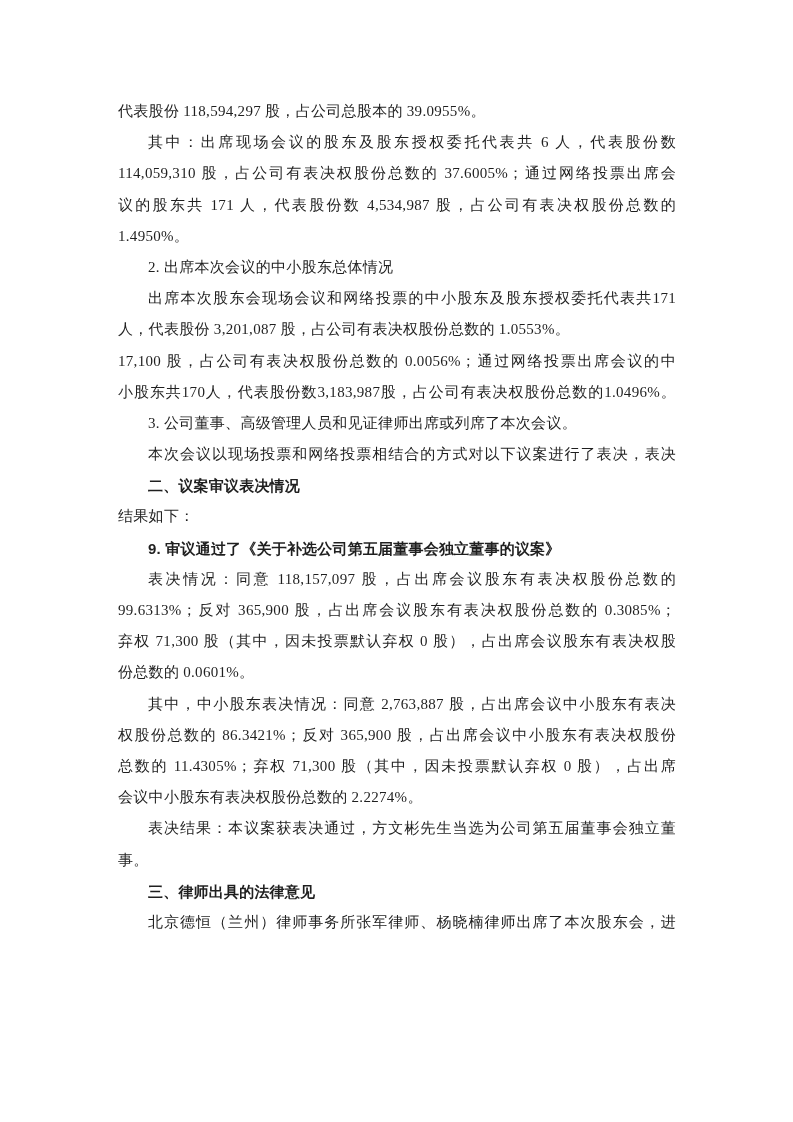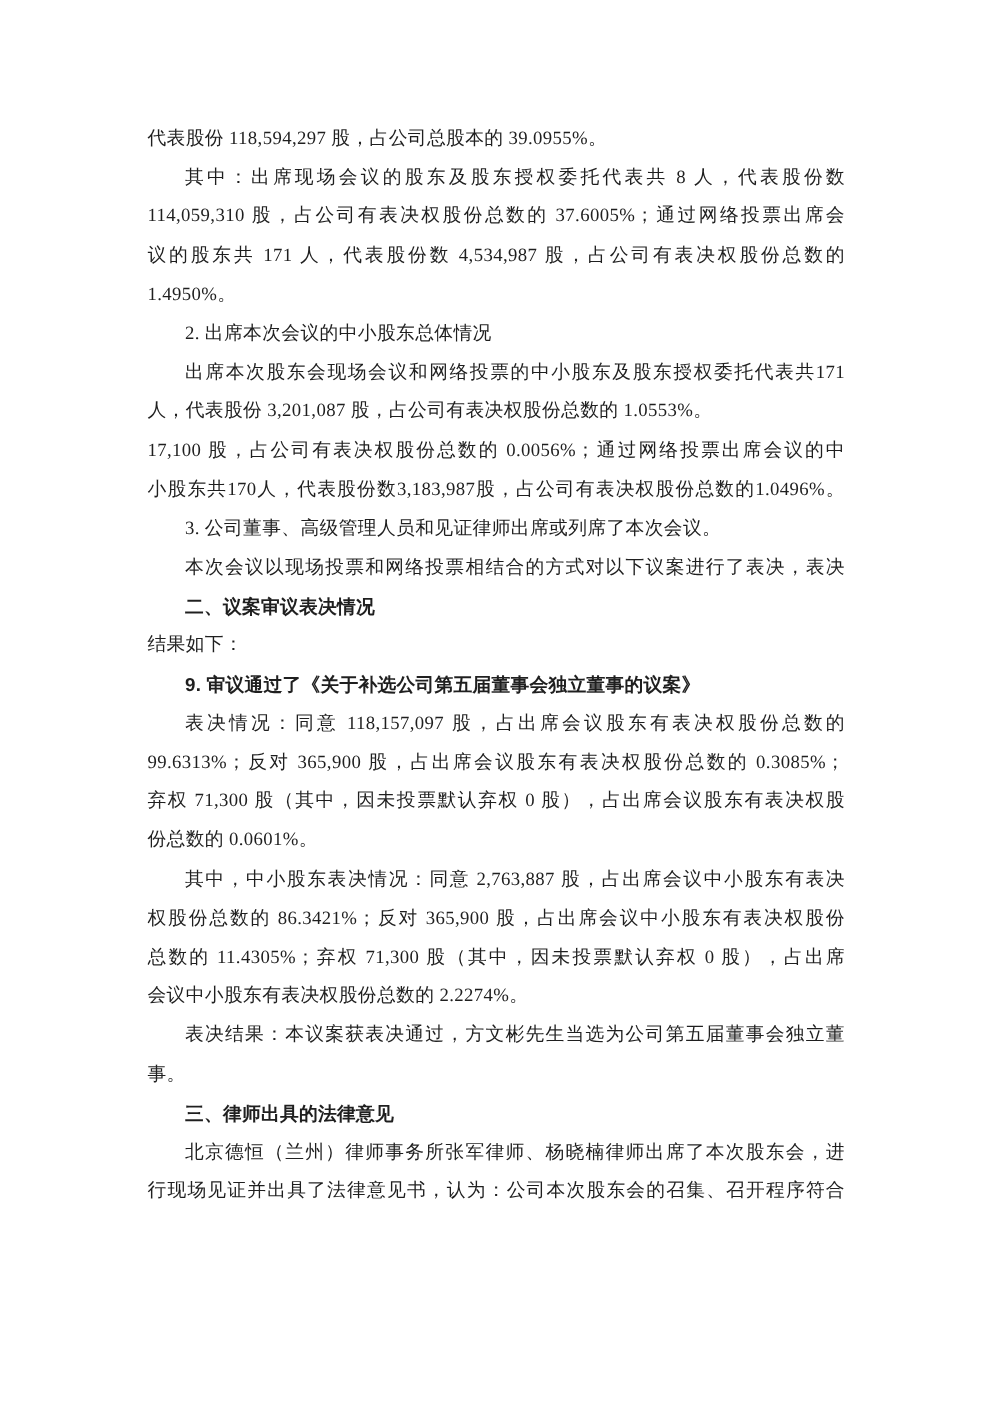--- a/index.html
+++ b/index.html
@@ -41,21 +41,21 @@
     font-family: "Liberation Sans", "DejaVu Sans", sans-serif;
     letter-spacing: 0.2px;
   }
 </style>
 </head>
 <body>
 
 <div class="page">
   <div class="content" id="document-body">
       <div class="line">代表股份 118,594,297 股，占公司总股本的 39.0955%。</div>
-      <div class="line indent stretch">其中：出席现场会议的股东及股东授权委托代表共 8 人，代表股份数</div>
+      <div class="line indent stretch">其中：出席现场会议的股东及股东授权委托代表共 6 人，代表股份数</div>
       <div class="line stretch">114,059,310 股，占公司有表决权股份总数的 37.6005%；通过网络投票出席会</div>
       <div class="line stretch">议的股东共 171 人，代表股份数 4,534,987 股，占公司有表决权股份总数的</div>
       <div class="line">1.4950%。</div>
       <div class="line indent">2. 出席本次会议的中小股东总体情况</div>
       <div class="line indent stretch">出席本次股东会现场会议和网络投票的中小股东及股东授权委托代表共171</div>
       <div class="line">人，代表股份 3,201,087 股，占公司有表决权股份总数的 1.0553%。</div>
       <div class="line stretch">17,100 股，占公司有表决权股份总数的 0.0056%；通过网络投票出席会议的中</div>
       <div class="line stretch">小股东共170人，代表股份数3,183,987股，占公司有表决权股份总数的1.0496%。</div>
       <div class="line indent">3. 公司董事、高级管理人员和见证律师出席或列席了本次会议。</div>
       <div class="line indent stretch">本次会议以现场投票和网络投票相结合的方式对以下议案进行了表决，表决</div>
@@ -67,15 +67,14 @@
       <div class="line stretch">弃权 71,300 股（其中，因未投票默认弃权 0 股），占出席会议股东有表决权股</div>
       <div class="line">份总数的 0.0601%。</div>
       <div class="line indent stretch">其中，中小股东表决情况：同意 2,763,887 股，占出席会议中小股东有表决</div>
       <div class="line stretch">权股份总数的 86.3421%；反对 365,900 股，占出席会议中小股东有表决权股份</div>
       <div class="line stretch">总数的 11.4305%；弃权 71,300 股（其中，因未投票默认弃权 0 股），占出席</div>
       <div class="line">会议中小股东有表决权股份总数的 2.2274%。</div>
       <div class="line indent stretch">表决结果：本议案获表决通过，方文彬先生当选为公司第五届董事会独立董</div>
       <div class="line">事。</div>
       <div class="line indent bold">三、律师出具的法律意见</div>
       <div class="line indent stretch">北京德恒（兰州）律师事务所张军律师、杨晓楠律师出席了本次股东会，进</div>
-      <div class="line stretch">行现场见证并出具了法律意见书，认为：公司本次股东会的召集、召开程序符合</div>
     </div>
 </div>
 
 </body></html>

